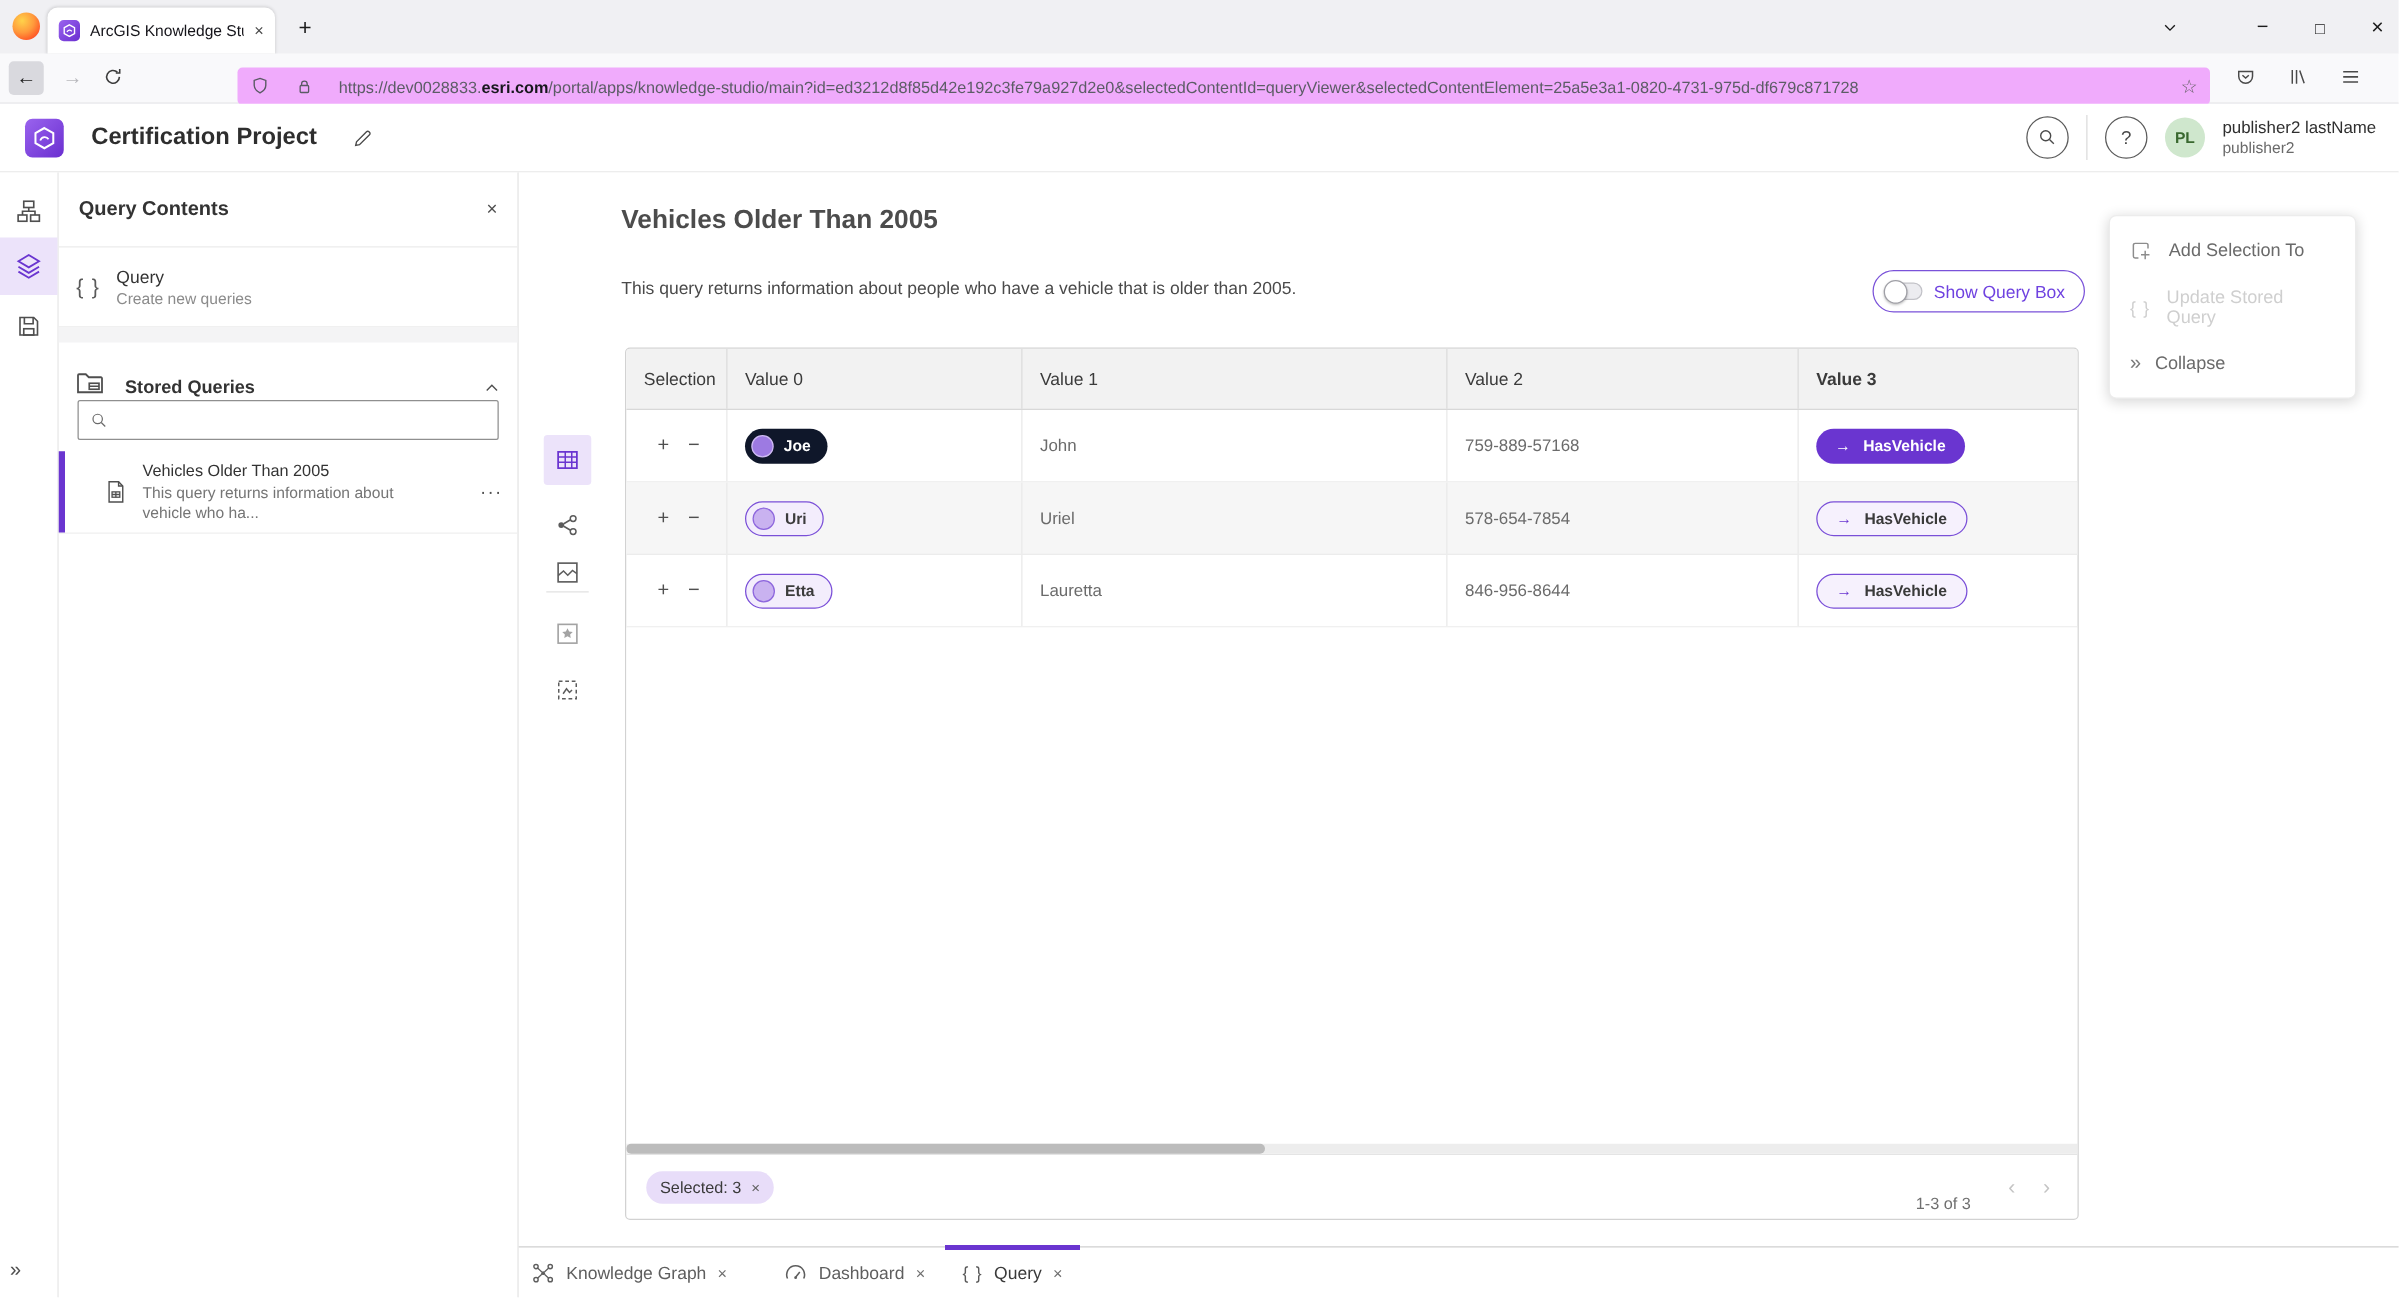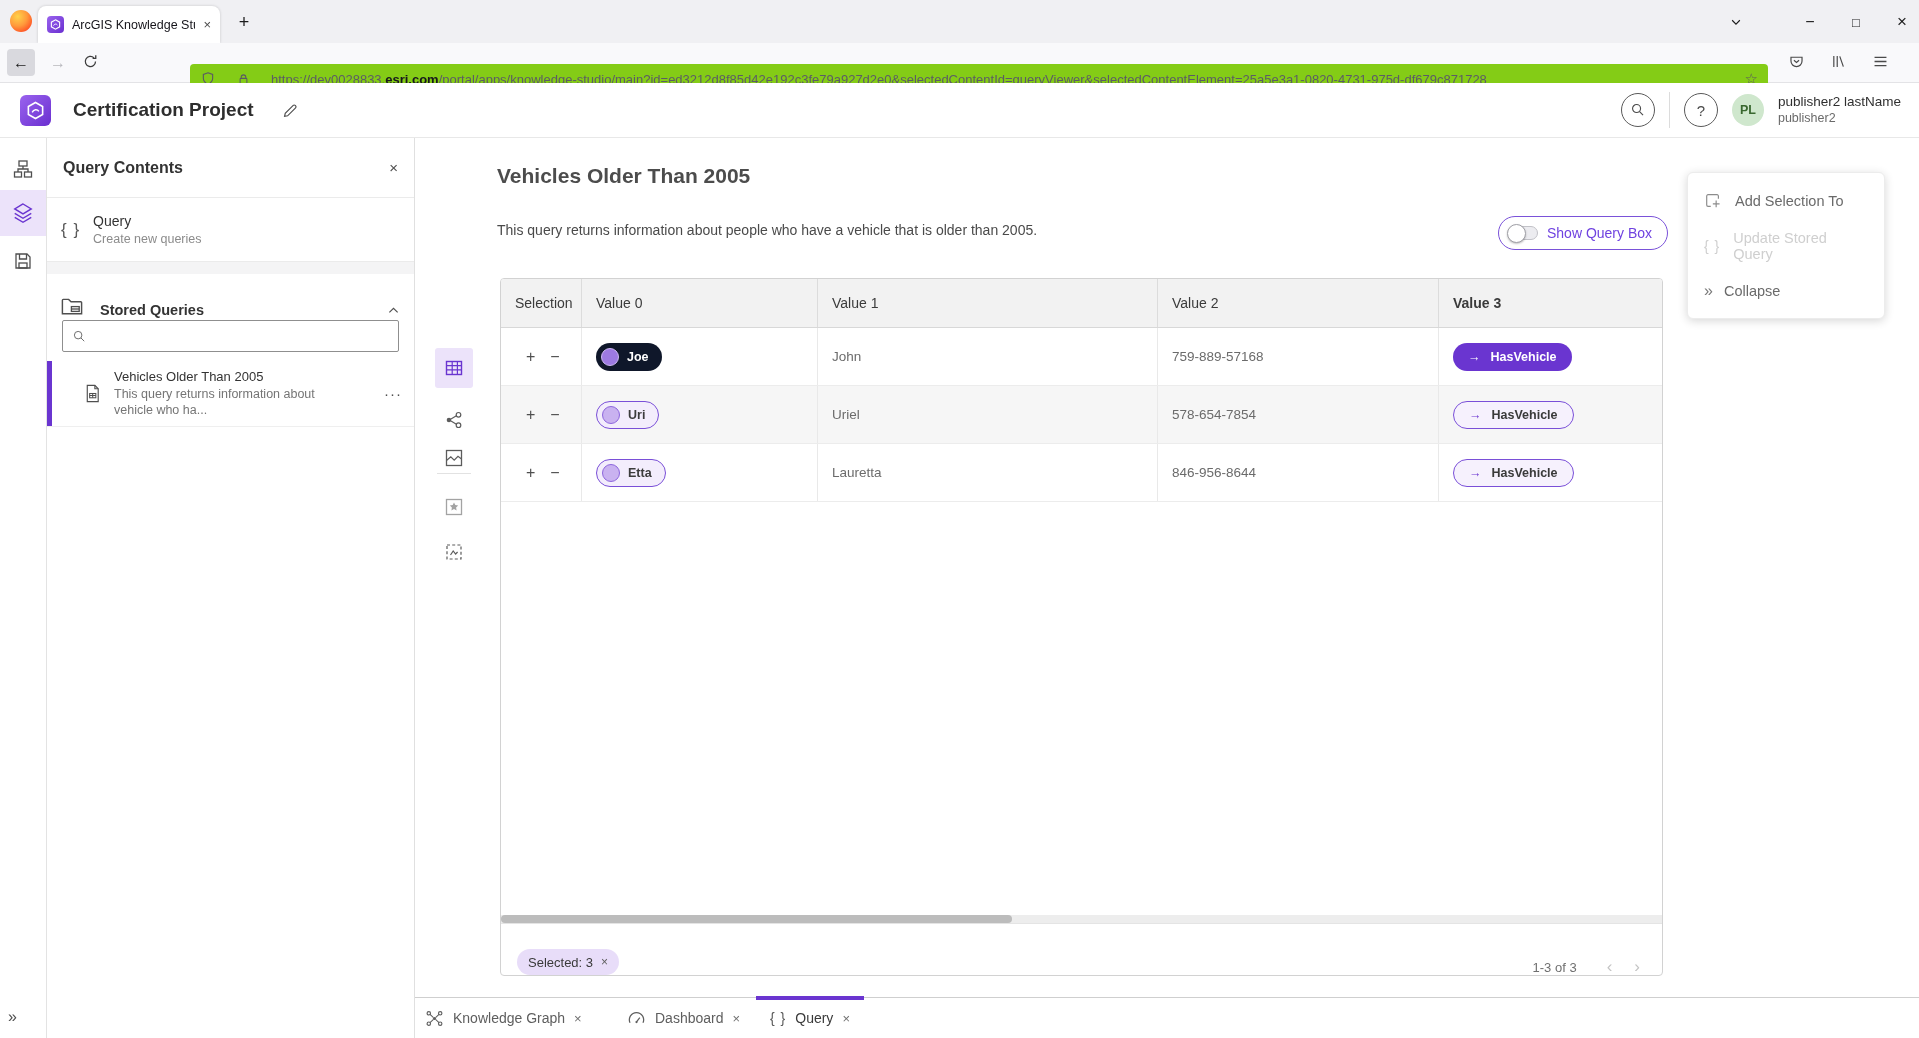--- a/index.html
+++ b/index.html
@@ -23,21 +23,21 @@
   .tb-btn { position:absolute; top:8px; width:28px; height:28px; display:flex; align-items:center; justify-content:center;
             color:#1b1b1b; font-size:14px; }
 
   
   .navbar { position:absolute; left:0; top:43px; width:100%; height:40px; background:#f9f9fb; border-bottom:1px solid #e3e3e6; }
   .nav-back { position:absolute; left:7px; top:6px; width:28px; height:27px; background:#d9d9de; border-radius:4px;
               display:flex; align-items:center; justify-content:center; font-size:16px; color:#1b1b1b; }
   .nav-fwd { position:absolute; left:45px; top:6px; width:26px; height:27px; display:flex; align-items:center; justify-content:center;
              font-size:16px; color:#b8b8bd; }
   .nav-reload { position:absolute; left:82px; top:10px; color:#3c3c3c; }
-  .urlbar { position:absolute; left:190px; top:21px; width:1578px; height:30px; background:#84cc16; border-radius:4px;
+  .urlbar { position:absolute; left:190px; top:11px; width:1578px; height:30px; background:#f0abfc; border-radius:4px;
             display:flex; align-items:center; padding:0 10px; gap:20px; }
   .url-text { flex:1; font-size:13px; white-space:nowrap; overflow:hidden; }
   .u-pre,.u-path { color:#5c5c66; }
   .u-dom { color:#17171d; font-weight:700; }
   .url-star { color:#5c5c5c; font-size:15px; }
   .nav-ico { position:absolute; top:10px; color:#4a4a4a; }
 
   
   .appheader { position:absolute; left:0; top:83px; width:100%; height:55px; background:#fff; border-bottom:1px solid #e8e8e8;
                display:flex; align-items:center; }
@@ -124,21 +124,21 @@
   .epill.light { background:#f3edfc; border:1px solid #7a4fd8; color:#3c3c3c; }
   .epill.light .ecirc { background:#c9b2f0; border:1px solid #8d66dd; }
   .rpill { display:inline-flex; align-items:center; gap:10px; height:28px; border-radius:14px; padding:0 15px;
            font-size:12.5px; font-weight:700; }
   .rpill.filled { background:#6a35d0; color:#fff; }
   .rpill.light { background:#f6f1fd; border:1px solid #7a4fd8; color:#3a3a3a; }
   .rpill.light .rarr { color:#6a35d0; }
   .tfiller { flex:1; background:#fff; }
   .hscroll { height:8px; background:#ededed; flex:none; position:relative; }
   .hthumb { position:absolute; left:0; top:0; height:8px; width:44%; background:#bcbcbc; border-radius:4px; }
-  .tfoot { height:52px; border-top:1px solid #e4e4e4; display:flex; align-items:flex-end; padding:0 22px 0 16px; flex:none; }
+  .tfoot { height:52px; border-top:1px solid #e4e4e4; display:flex; align-items:center; padding:0 22px 0 16px; flex:none; }
   .chip { display:inline-flex; align-items:center; gap:8px; height:26px; background:#e8ddf9; border-radius:13px;
           padding:0 11px; font-size:13px; color:#3a3a3a; }
   .chip-x { font-size:12px; color:#5f5f5f; }
   .range { margin-left:auto; font-size:13px; color:#6f6f6f;margin-top:25px; }
   .pg-chev { font-size:17px; color:#c4c4c4; line-height:1; }
   .pg-chev.l { margin-left:30px; } .pg-chev.r { margin-left:22px; }
 
   
   .ctxmenu { position:absolute; left:1272px; top:34px; width:198px; background:#fff; border:1px solid #ececec;
              border-radius:6px; box-shadow:0 2px 10px rgba(0,0,0,.16); padding:5px 0; }

